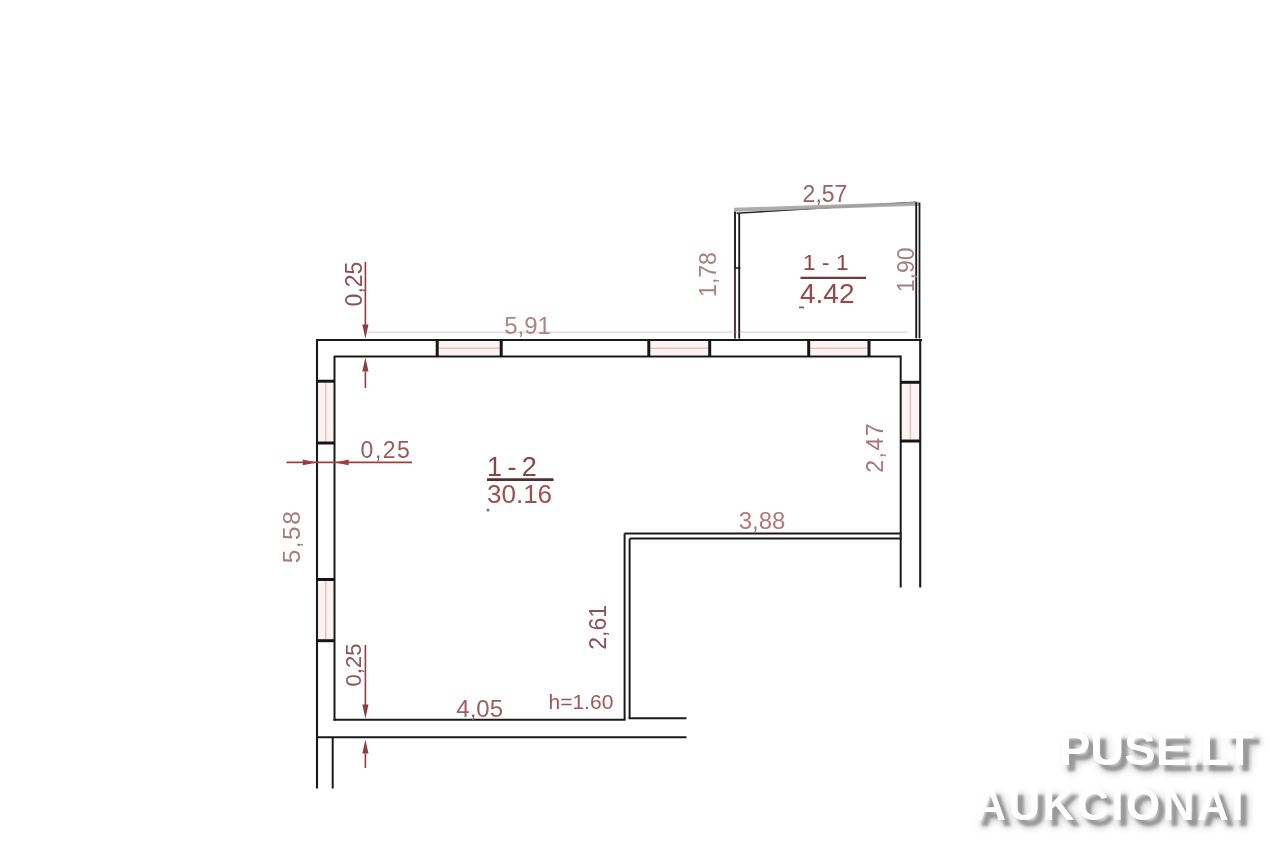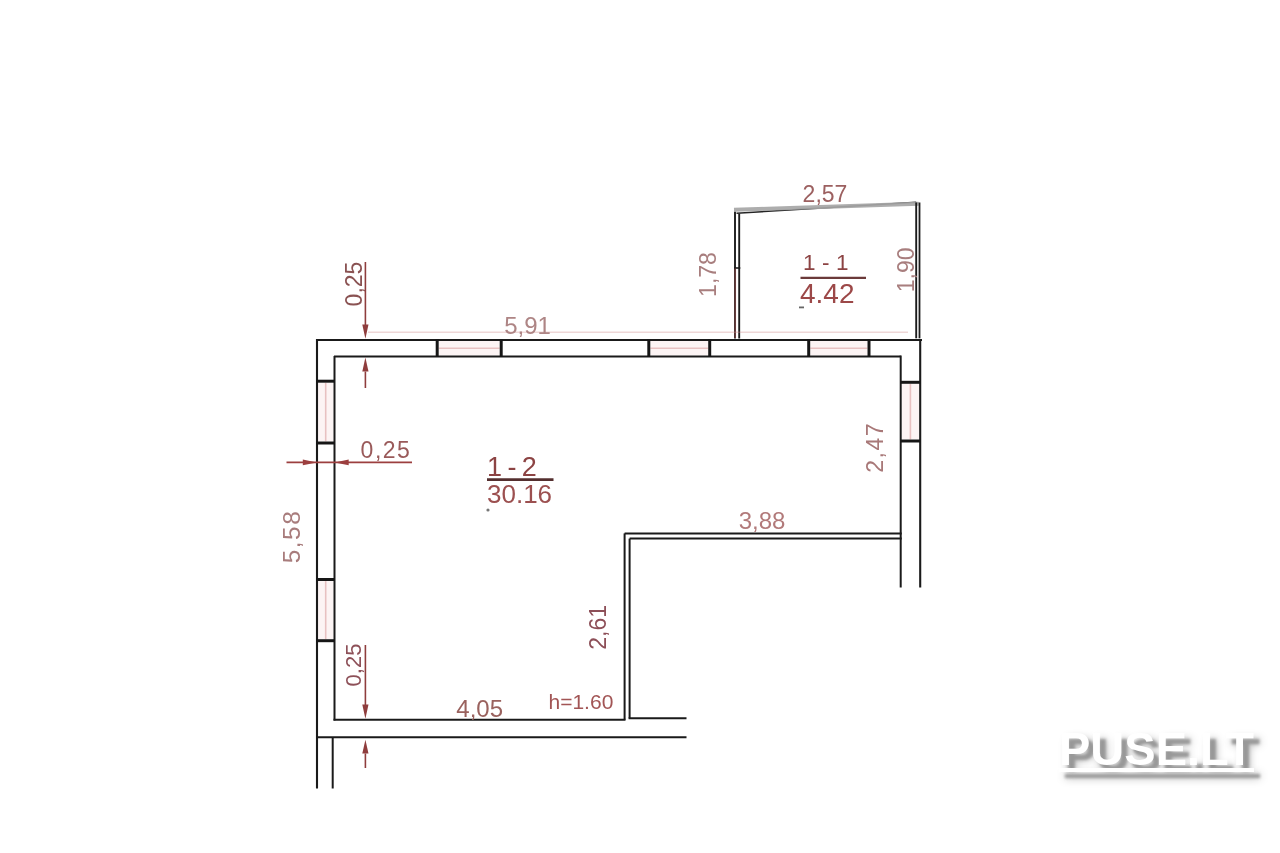--- a/index.html
+++ b/index.html
@@ -169,15 +169,16 @@
   </g>
 
   <g font-family="Liberation Serif,serif">
     <text x="487" y="476" font-size="27" fill="#8c4343">1 - 2</text>
     <line x1="487" y1="479.6" x2="553.5" y2="479.6" stroke="#542f2f" stroke-width="2.6"></line>
     <text x="487" y="502.5" font-size="26" fill="#9c5050">30.16</text>
     <circle cx="488" cy="510" r="1.6" fill="#777"></circle>
   </g>
 </svg>
 
-<div class="wm" style="right:26px;top:721px;font-size:47px;text-decoration:underline;">PUSE.LT</div>
+<div class="wm" style="right:26px;top:721px;font-size:47px;">PUSE.LT</div>
 
+<div class="wm" style="right:34px;top:780px;font-size:44px;letter-spacing:2.5px;">AUKCIONAI</div>
 </div>
 
 </body></html>

